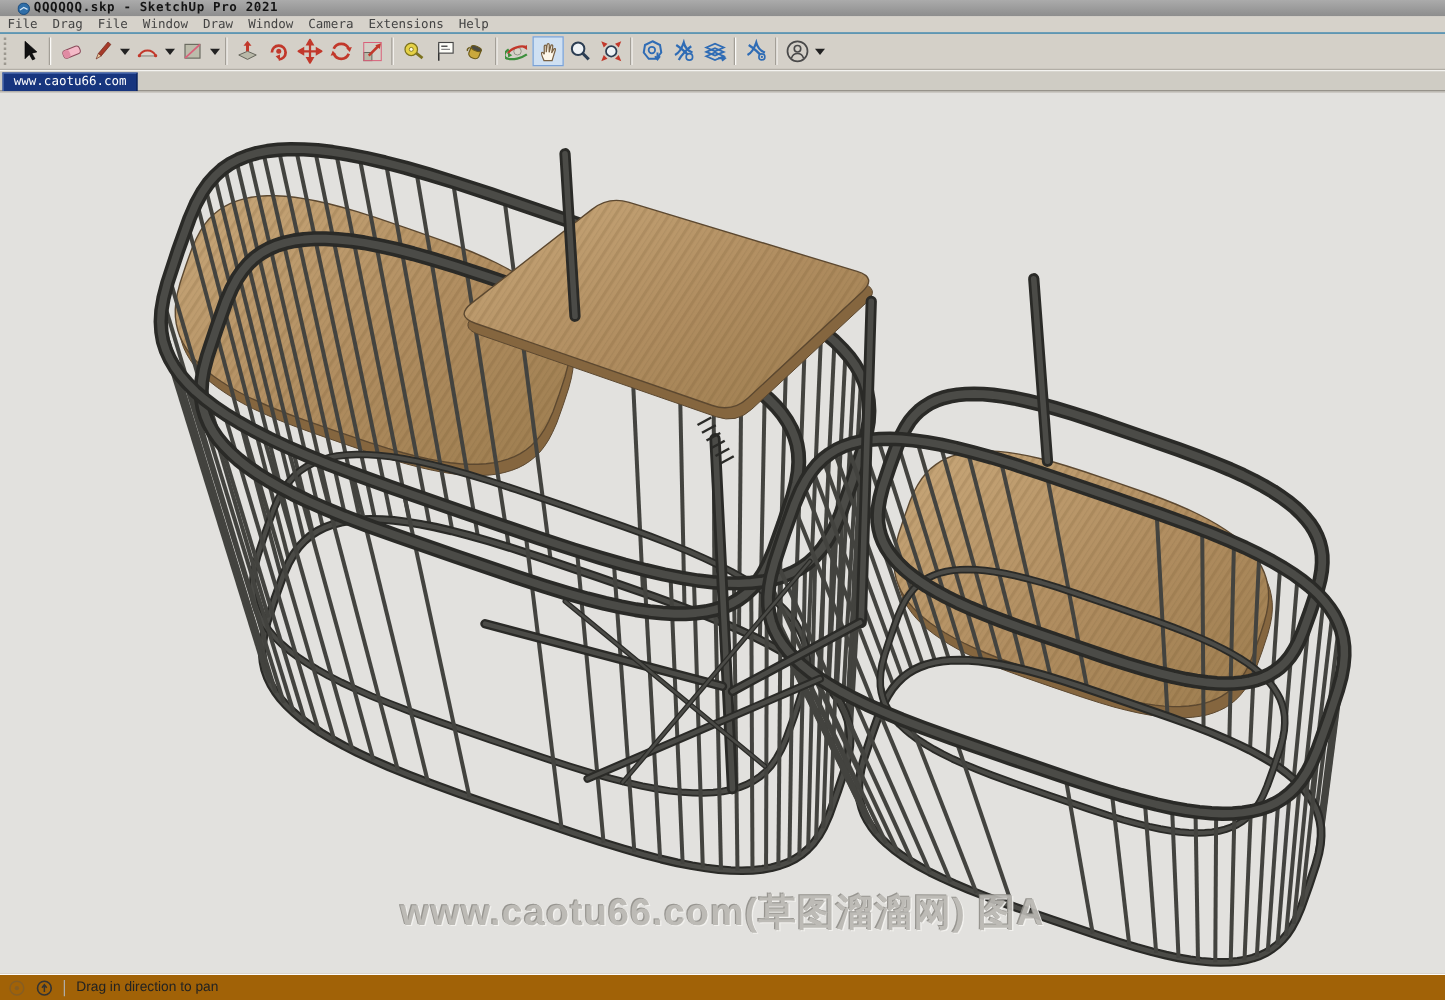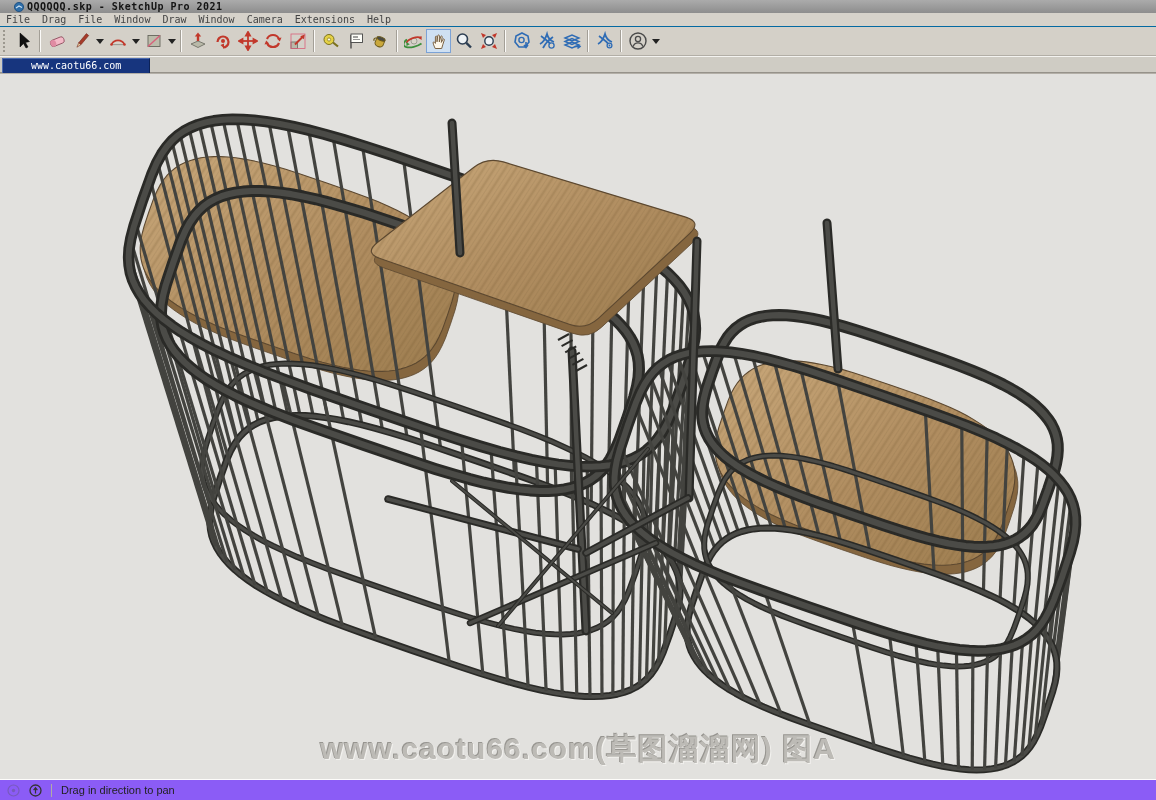--- a/index.html
+++ b/index.html
@@ -25,34 +25,34 @@
   .tb-sep { width:2px; height:22px; border-left:1px solid #a39f97; border-right:1px solid #fbfaf8; margin:0 3px; }
   .tb-btn { width:25px; height:24px; display:flex; align-items:center; justify-content:center;
     border:1px solid transparent; }
   .tb-btn.selected { background:#cfe0f2; border-color:#7ba2d6; }
   .tb-dd { width:11px; height:24px; display:flex; align-items:center; justify-content:center; }
   .tb-dd::after { content:""; border:4px solid transparent; border-top:5px solid #222; margin-top:4px; }
 
   
   .tabrow { height:17px; background:#cfccc4; border-top:1px solid #f4f3f0;
     border-bottom:1px solid #96928a; display:flex; align-items:flex-start; }
-  .scenetab { margin:1px 0 0 2px; padding:1px 28px 2px; background:#17357e; color:#fff;
+  .scenetab { margin:1px 0 0 2px; padding:1px 8px 2px; background:#17357e; color:#fff;
     font:10px "DejaVu Sans Mono", monospace; border:1px solid #0c2257;
     border-top-color:#4a6ab0; border-left-color:#4a6ab0; white-space:nowrap; }
 
   
   .canvas { position:relative; height:706px; background:#e2e1de; border-top:1px solid #b3afa7; }
   .canvas svg.scene { position:absolute; inset:0; }
-  .watermark { position:absolute; left:50%; bottom:9px; transform:translateX(-50%);
+  .watermark { position:absolute; left:50%; bottom:28px; transform:translateX(-50%);
     font:bold 30px "Liberation Sans", sans-serif; letter-spacing:1px; white-space:nowrap;
     color:#bab8b3; opacity:.92;
     text-shadow:-1px -1px 0 #918f8a, 1px 1px 0 #f4f3f0; }
 
   
-  .statusbar { height:21px; background:#8b5cf6; display:flex; align-items:center; gap:9px;
+  .statusbar { height:21px; background:#a16207; display:flex; align-items:center; gap:9px;
     padding-left:7px; border-top:1px solid #fdfcfa; box-shadow:0 -2px 0 #a9a59d; }
   .sb-div { width:1px; height:13px; background:#b0aca4; }
   .sb-text { font:11px "Liberation Sans", sans-serif; color:#222; }
 </style>
 </head>
 <body>
 
 <div class="titlebar">
   <svg width="10" height="10" viewBox="0 0 10 10">
     <circle cx="5" cy="5" r="4.6" fill="#2f6ea8" stroke="#17497c" stroke-width="0.8"></circle>

